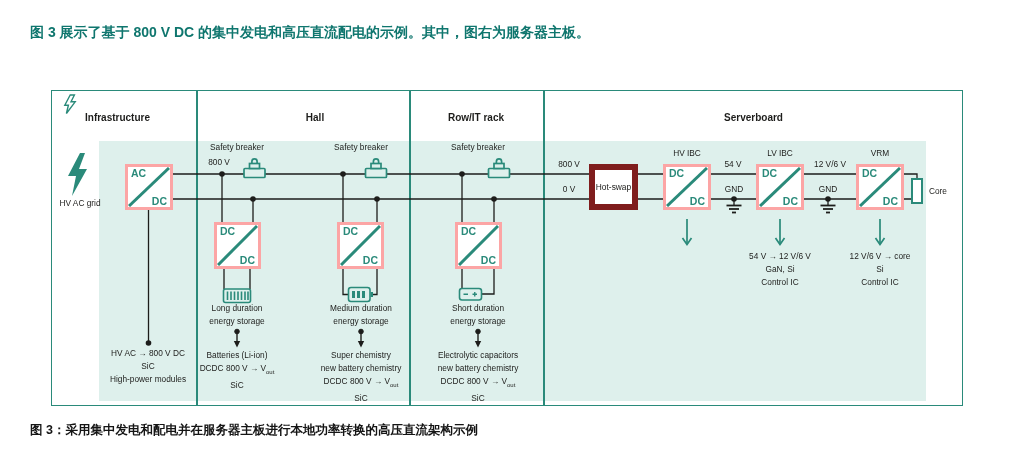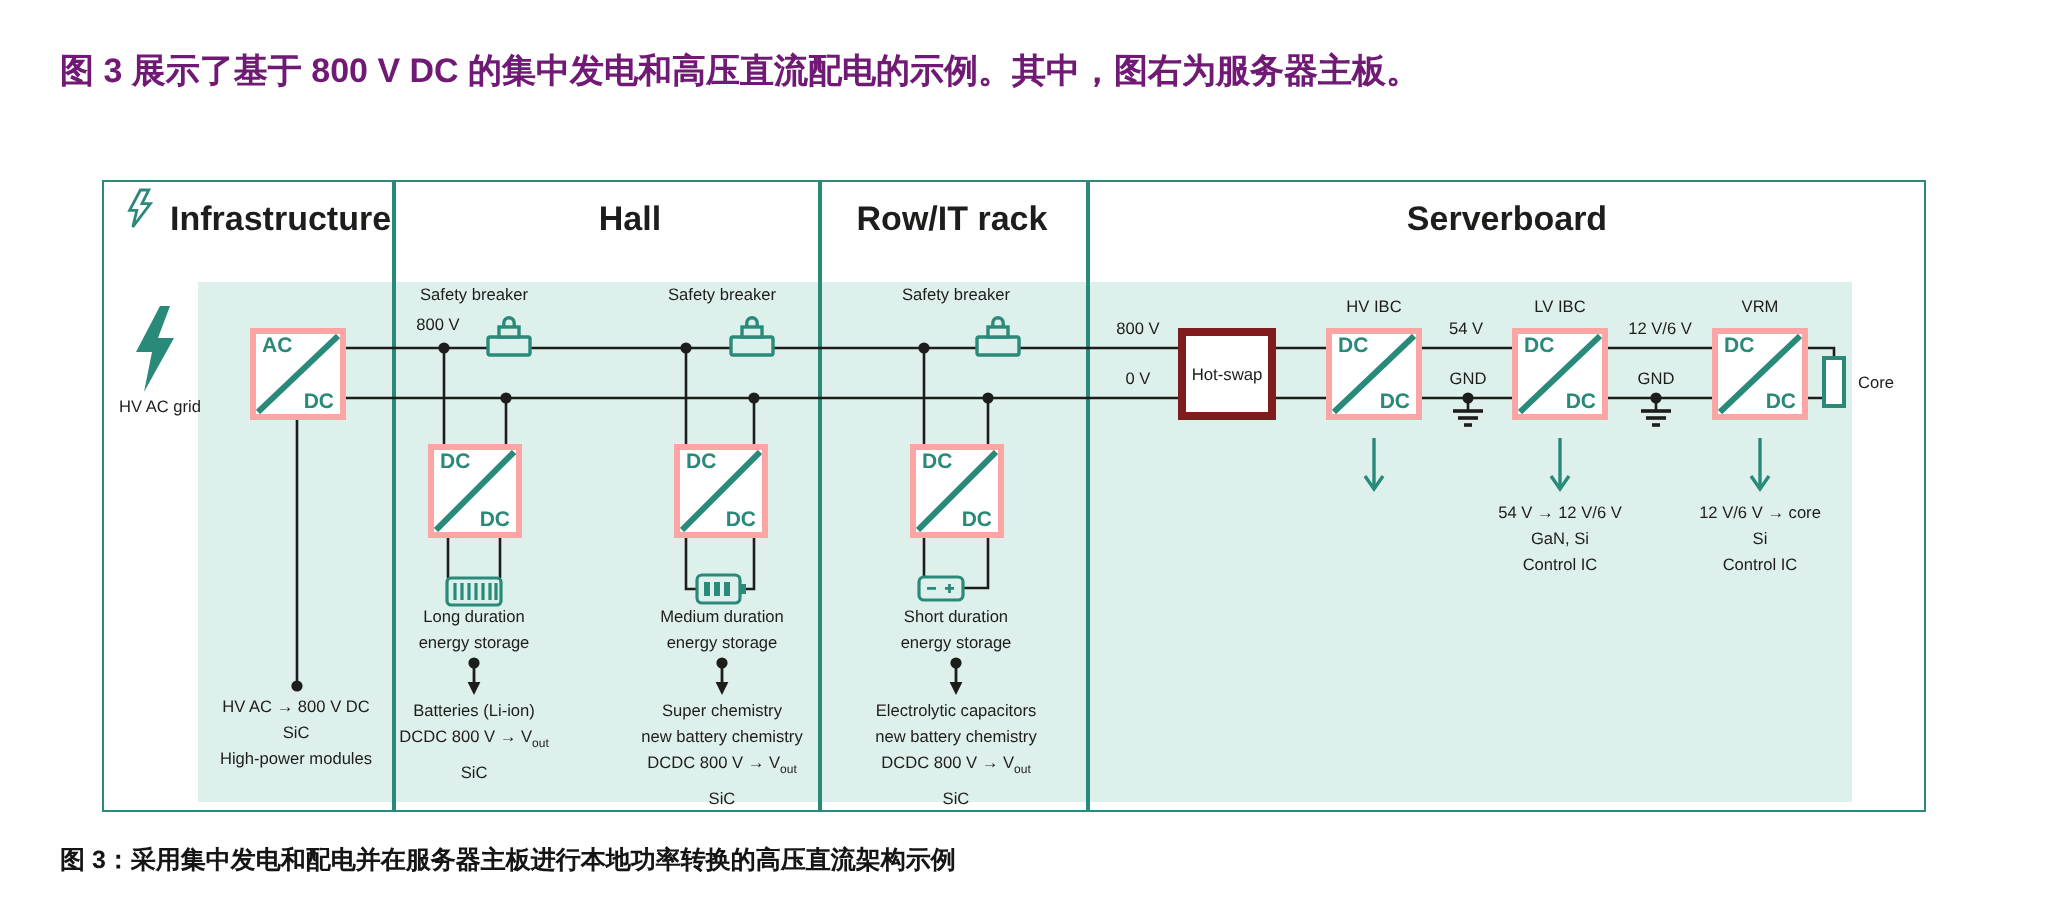--- a/index.html
+++ b/index.html
@@ -1,45 +1,45 @@
 <!DOCTYPE html>
 <html><head>
 <meta charset="utf-8">
 <style>
   html,body{margin:0;padding:0;}
   body{
     width:1024px;height:457px;position:relative;background:#ffffff;
     font-family:"Liberation Sans","DejaVu Sans",sans-serif;color:#1d1d1b;
     overflow:hidden;
   }
-  .intro{position:absolute;left:30px;top:24px;font-size:17px;font-weight:600;color:#701a75;}
+  .intro{position:absolute;left:30px;top:24px;font-size:14px;font-weight:600;color:#0f766e;}
   .caption{position:absolute;left:30px;top:422px;font-size:12.5px;font-weight:700;color:#151515;}
 
   .diagram{position:absolute;left:51px;top:90px;width:912px;height:316px;
     border:1.5px solid #2a8a7a;box-sizing:border-box;background:#fff;}
   .mint{position:absolute;left:47px;top:50px;width:827px;height:260px;background:#def0ec;}
   .divider{position:absolute;top:0;bottom:0;width:1.5px;background:#2a8a7a;}
   .d1{left:144px}.d2{left:357px}.d3{left:491px}
 
-  .hdr{position:absolute;top:9px;font-size:17px;font-weight:700;color:#1d1d1b;text-align:center;white-space:nowrap;}
+  .hdr{position:absolute;top:21px;font-size:10px;font-weight:700;color:#1d1d1b;text-align:center;white-space:nowrap;}
   .hdr-infra{left:33px;text-align:left;}
   .hdr-hall{left:144px;width:238px;}
   .hdr-row{left:357px;width:134px;}
   .hdr-server{left:491px;width:421px;}
 
   .overlay{position:absolute;left:0;top:0;}
 
   .conv{position:absolute;width:48px;height:46px;background:#fff;
     border:3px solid #fca5a5;box-sizing:border-box;}
   .conv svg{position:absolute;left:0;top:0;width:100%;height:100%;}
   .c-tl{position:absolute;top:0px;left:3px;font-size:10.5px;font-weight:700;color:#2a8a7a;}
   .c-br{position:absolute;bottom:0px;right:3px;font-size:10.5px;font-weight:700;color:#2a8a7a;}
 
   .hotswap{position:absolute;left:537px;top:73px;width:49px;height:46px;background:#fff;
-    border:4px solid #7f1d1d;box-sizing:border-box;display:flex;align-items:center;justify-content:center;
+    border:6px solid #7f1d1d;box-sizing:border-box;display:flex;align-items:center;justify-content:center;
     font-size:8.4px;}
   .core-res{position:absolute;left:859px;top:87px;width:12px;height:26px;background:#fff;
     border:2px solid #2a8a7a;box-sizing:border-box;}
 
   .lbl{position:absolute;font-size:8.3px;line-height:10px;white-space:nowrap;color:#1d1d1b;}
   .ctr{transform:translateX(-50%);text-align:center;}
   .blk{position:absolute;font-size:8.3px;line-height:13px;text-align:center;
     transform:translateX(-50%);white-space:nowrap;color:#1d1d1b;}
   .blk sub{font-size:6px;}
 </style>

